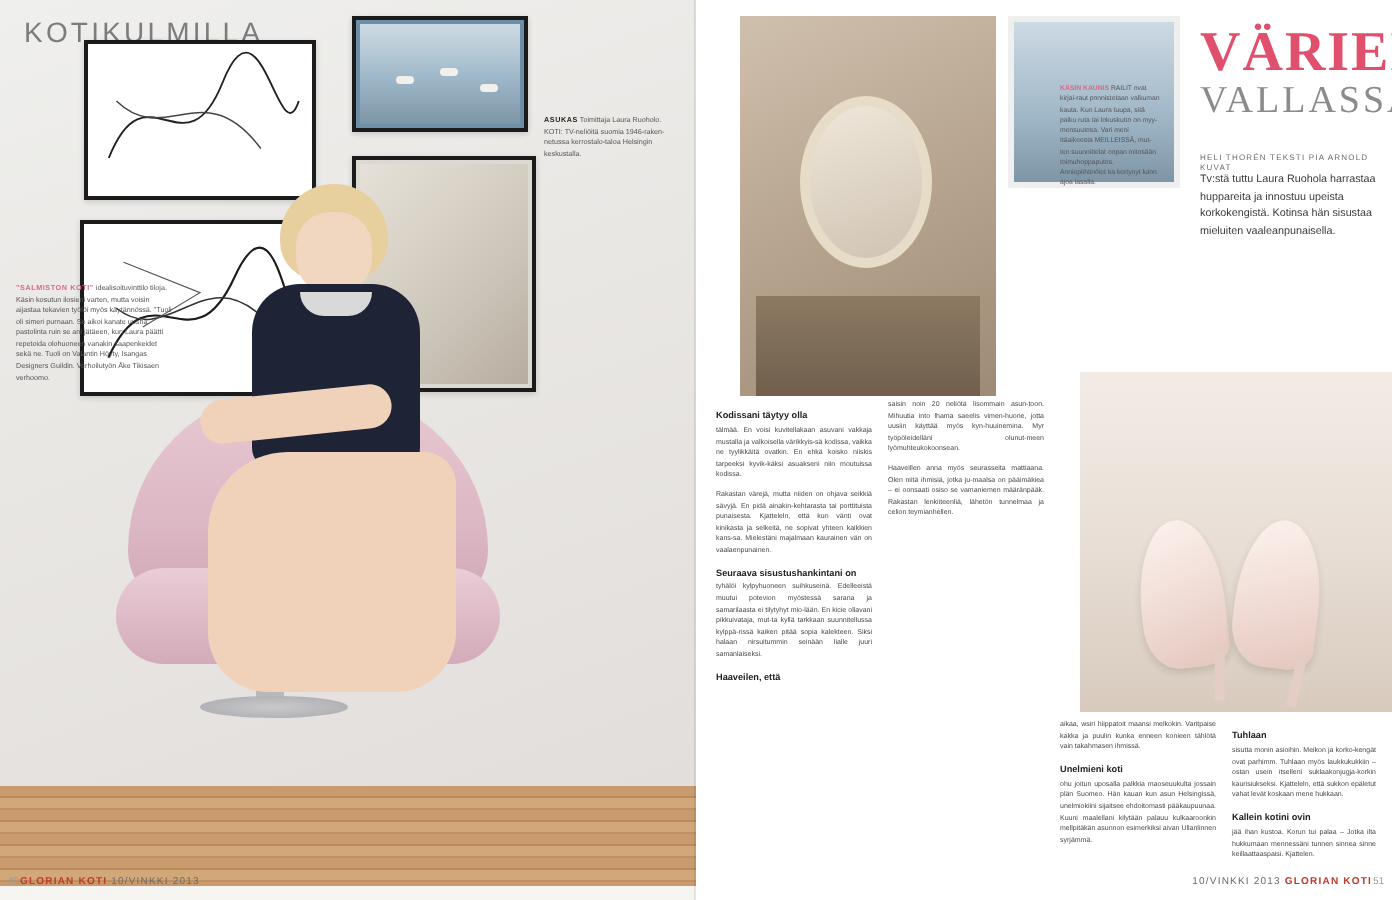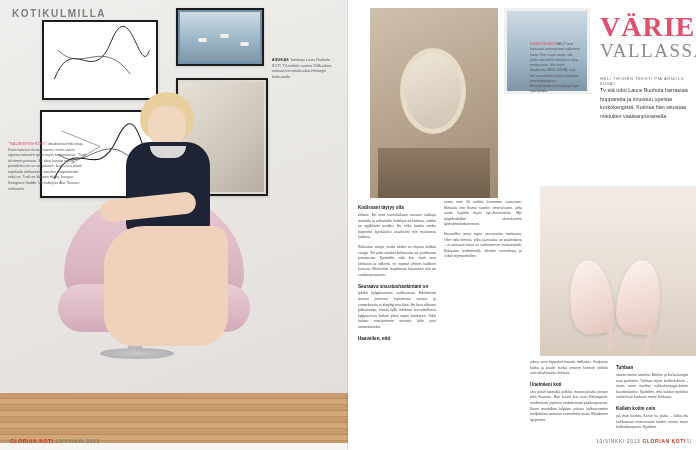--- a/index.html
+++ b/index.html
@@ -35,24 +35,24 @@
       180deg,
       #c89a6d 0px, #c89a6d 5px,
       #b98a5c 5px, #b98a5c 6px,
       #d2a878 6px, #d2a878 11px,
       #c0915f 11px, #c0915f 12px
     );
   }
   .kotikulmilla {
     position: absolute;
     left: 12px; top: 8px;
-    font-size: 10px;
+    font-size: 14px;
     letter-spacing: 1.6px;
     color: #7c7c7c;
-    font-weight: bold;
+    font-weight: normal;
   }
   
   .frame {
     position: absolute;
     background: #fff;
     border: 2px solid #1b1b1b;
     box-shadow: 0 1px 3px rgba(0,0,0,.15);
   }
   .frame.f1 { left: 42px; top: 20px; width: 116px; height: 80px; }
   .frame.f2 { left: 176px; top: 8px; width: 88px; height: 58px; background:#6d8fa8; }

